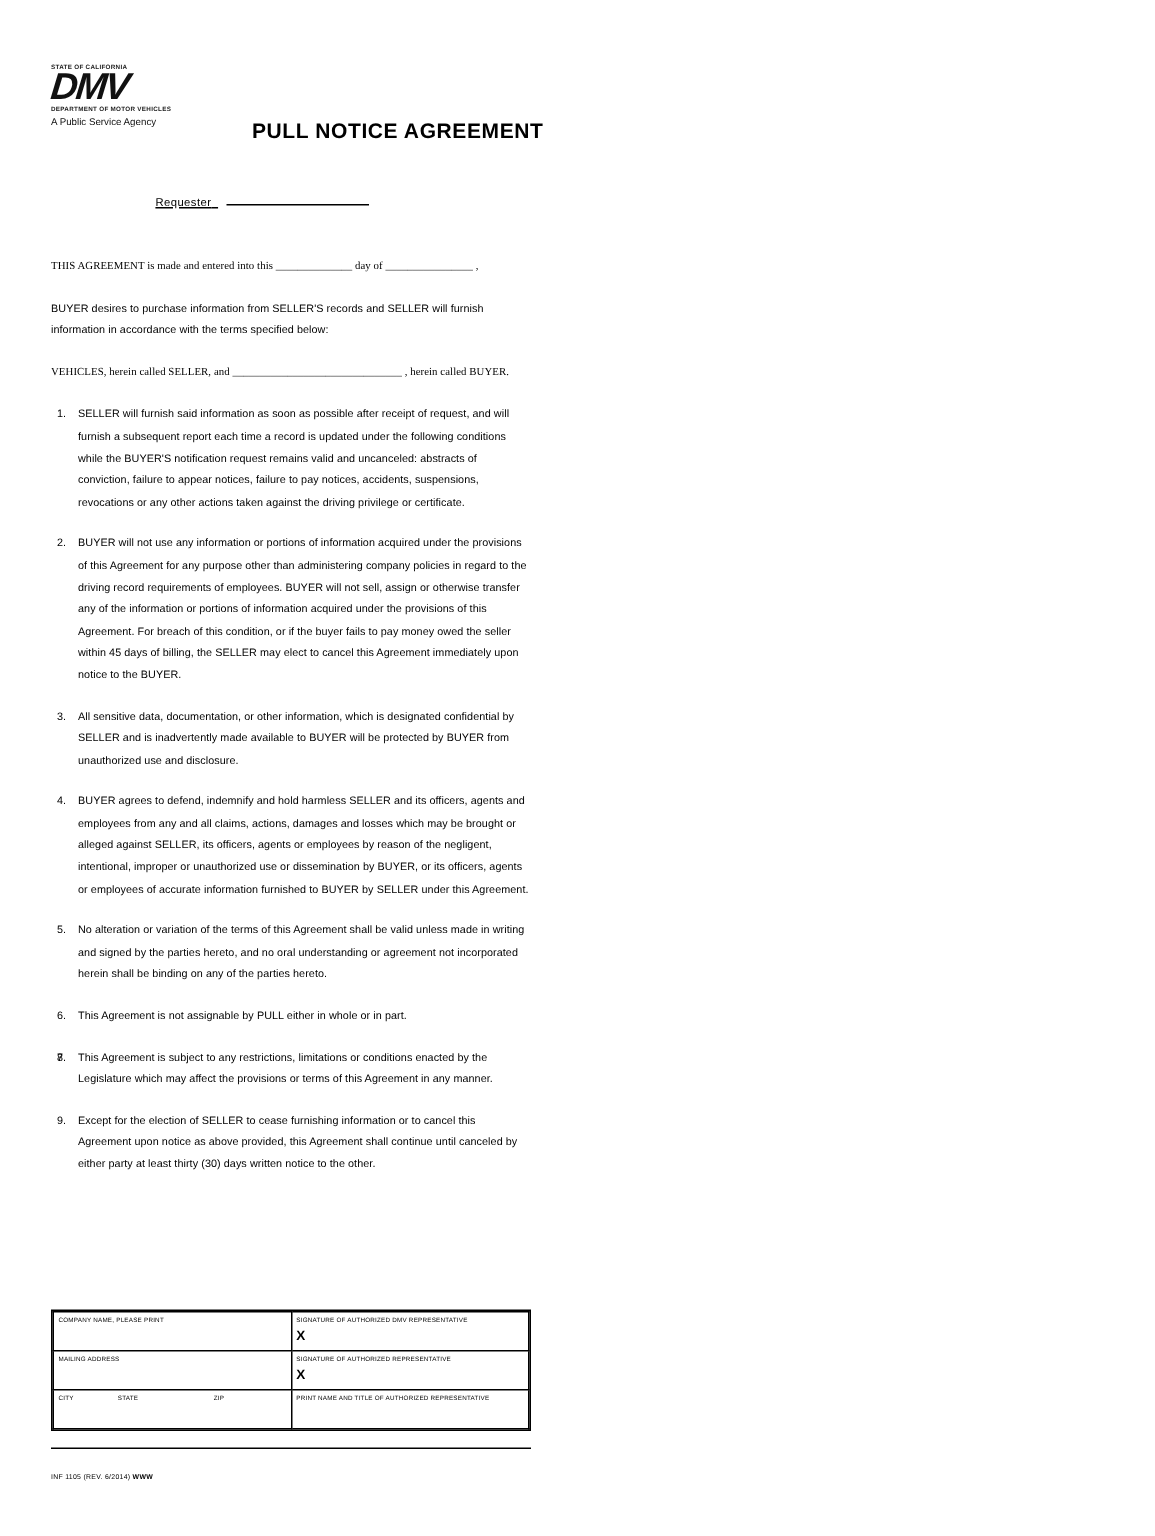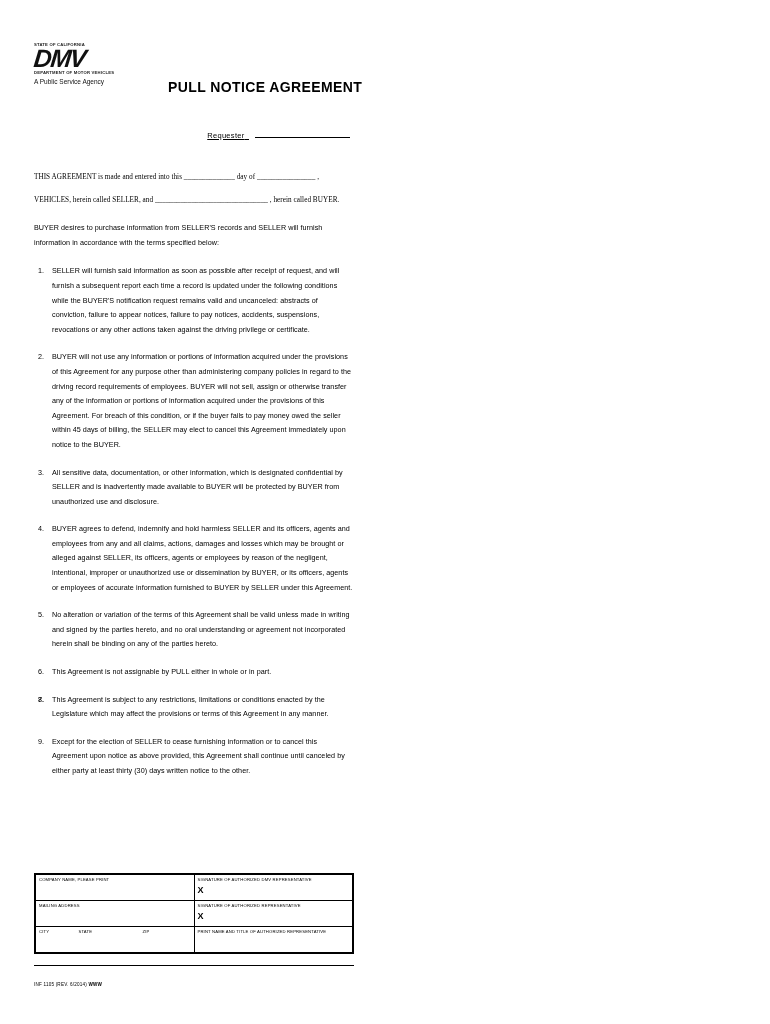--- a/index.html
+++ b/index.html
@@ -72,21 +72,21 @@
     font-weight: bold;
     letter-spacing: .4px;
   }
 
   
   .requester-row {
     position: absolute;
     top: 124px;
     left: 0;
     width: 100%;
-    text-align: right;
+    text-align: center;
     padding-right: 420px;
     box-sizing: border-box;
     text-decoration: underline;
   }
   .requester-label {
     font-size: 7.5px;
     letter-spacing: .3px;
   }
   .rule {
     display: inline-block;
@@ -206,22 +206,22 @@
     <div class="doc-title">PULL NOTICE AGREEMENT</div>
   </div>
 
   <div class="requester-row">
     <span class="requester-label">Requester</span>
     <span class="rule" style="width:95px;margin-left:6px;"></span>
   </div>
 
   <div class="body">
     <p class="para tight">THIS AGREEMENT is made and entered into this ______________ day of ________________ ,</p>
+    <p class="para" style="margin-top:14px;">BUYER desires to purchase information from SELLER'S records and SELLER will furnish information in accordance with the terms specified below:</p>
     <p class="para tight">VEHICLES, herein called SELLER, and _______________________________ , herein called BUYER.</p>
-    <p class="para" style="margin-top:14px;">BUYER desires to purchase information from SELLER'S records and SELLER will furnish information in accordance with the terms specified below:</p>
 
     <ul class="list">
       <li>
         <span class="num">1.</span>
         <span>SELLER will furnish said information as soon as possible after receipt of request, and will furnish a subsequent report each time a record is updated under the following conditions while the BUYER'S notification request remains valid and uncanceled: abstracts of conviction, failure to appear notices, failure to pay notices, accidents, suspensions, revocations or any other actions taken against the driving privilege or certificate.</span>
       </li>
       <li>
         <span class="num">2.</span>
         <span>BUYER will not use any information or portions of information acquired under the provisions of this Agreement for any purpose other than administering company policies in regard to the driving record requirements of employees. BUYER will not sell, assign or otherwise transfer any of the information or portions of information acquired under the provisions of this Agreement. For breach of this condition, or if the buyer fails to pay money owed the seller within 45 days of billing, the SELLER may elect to cancel this Agreement immediately upon notice to the BUYER.</span>
       </li>

